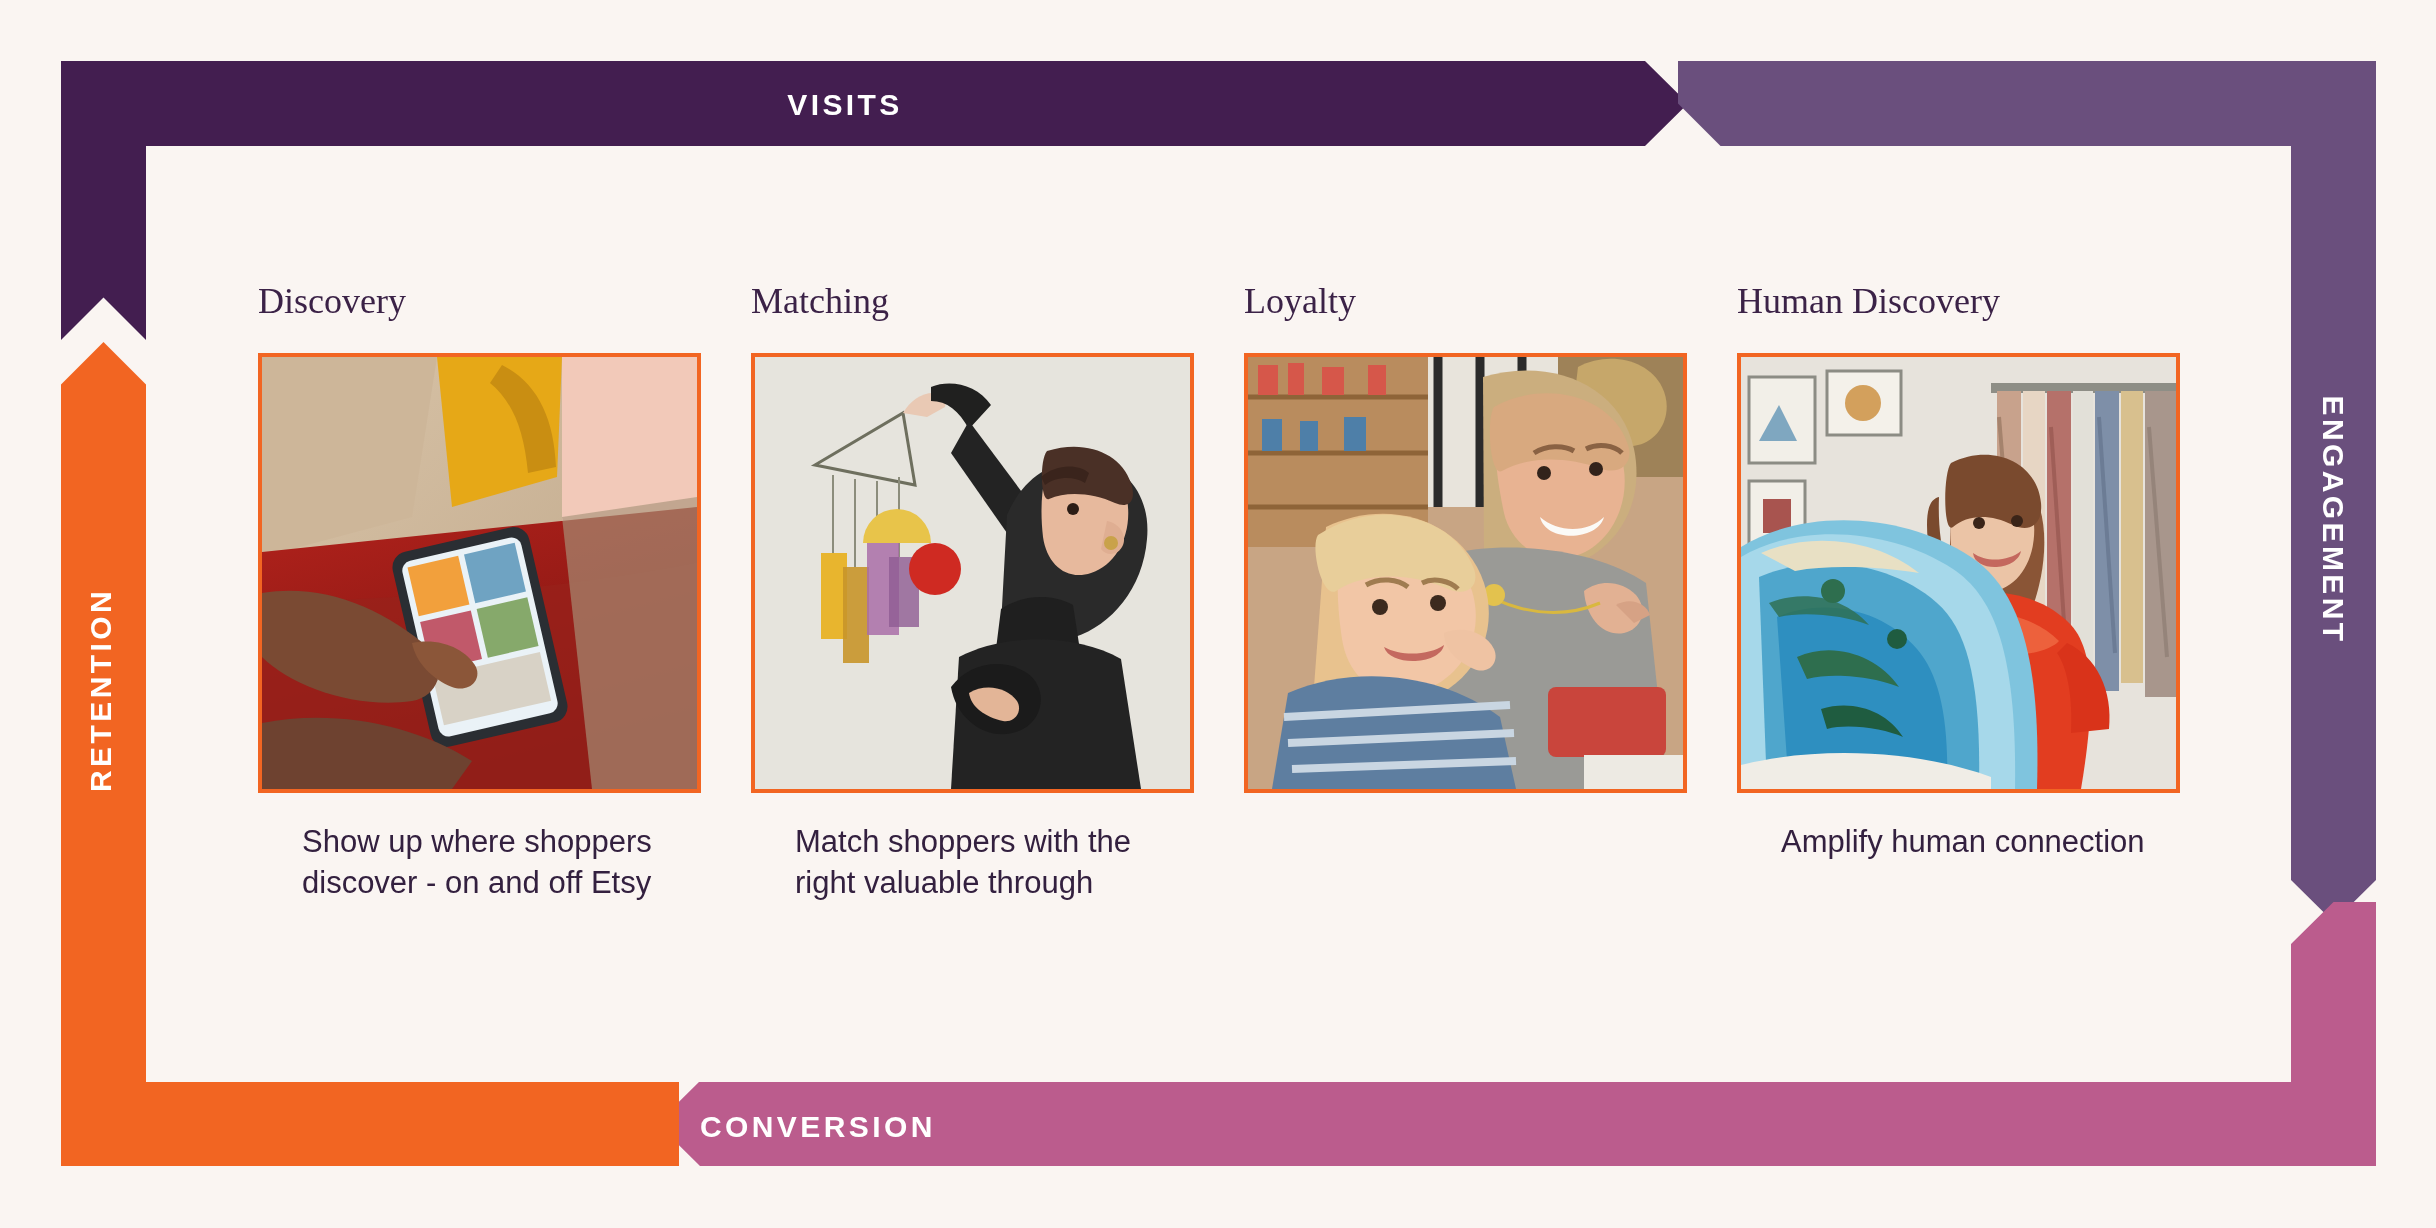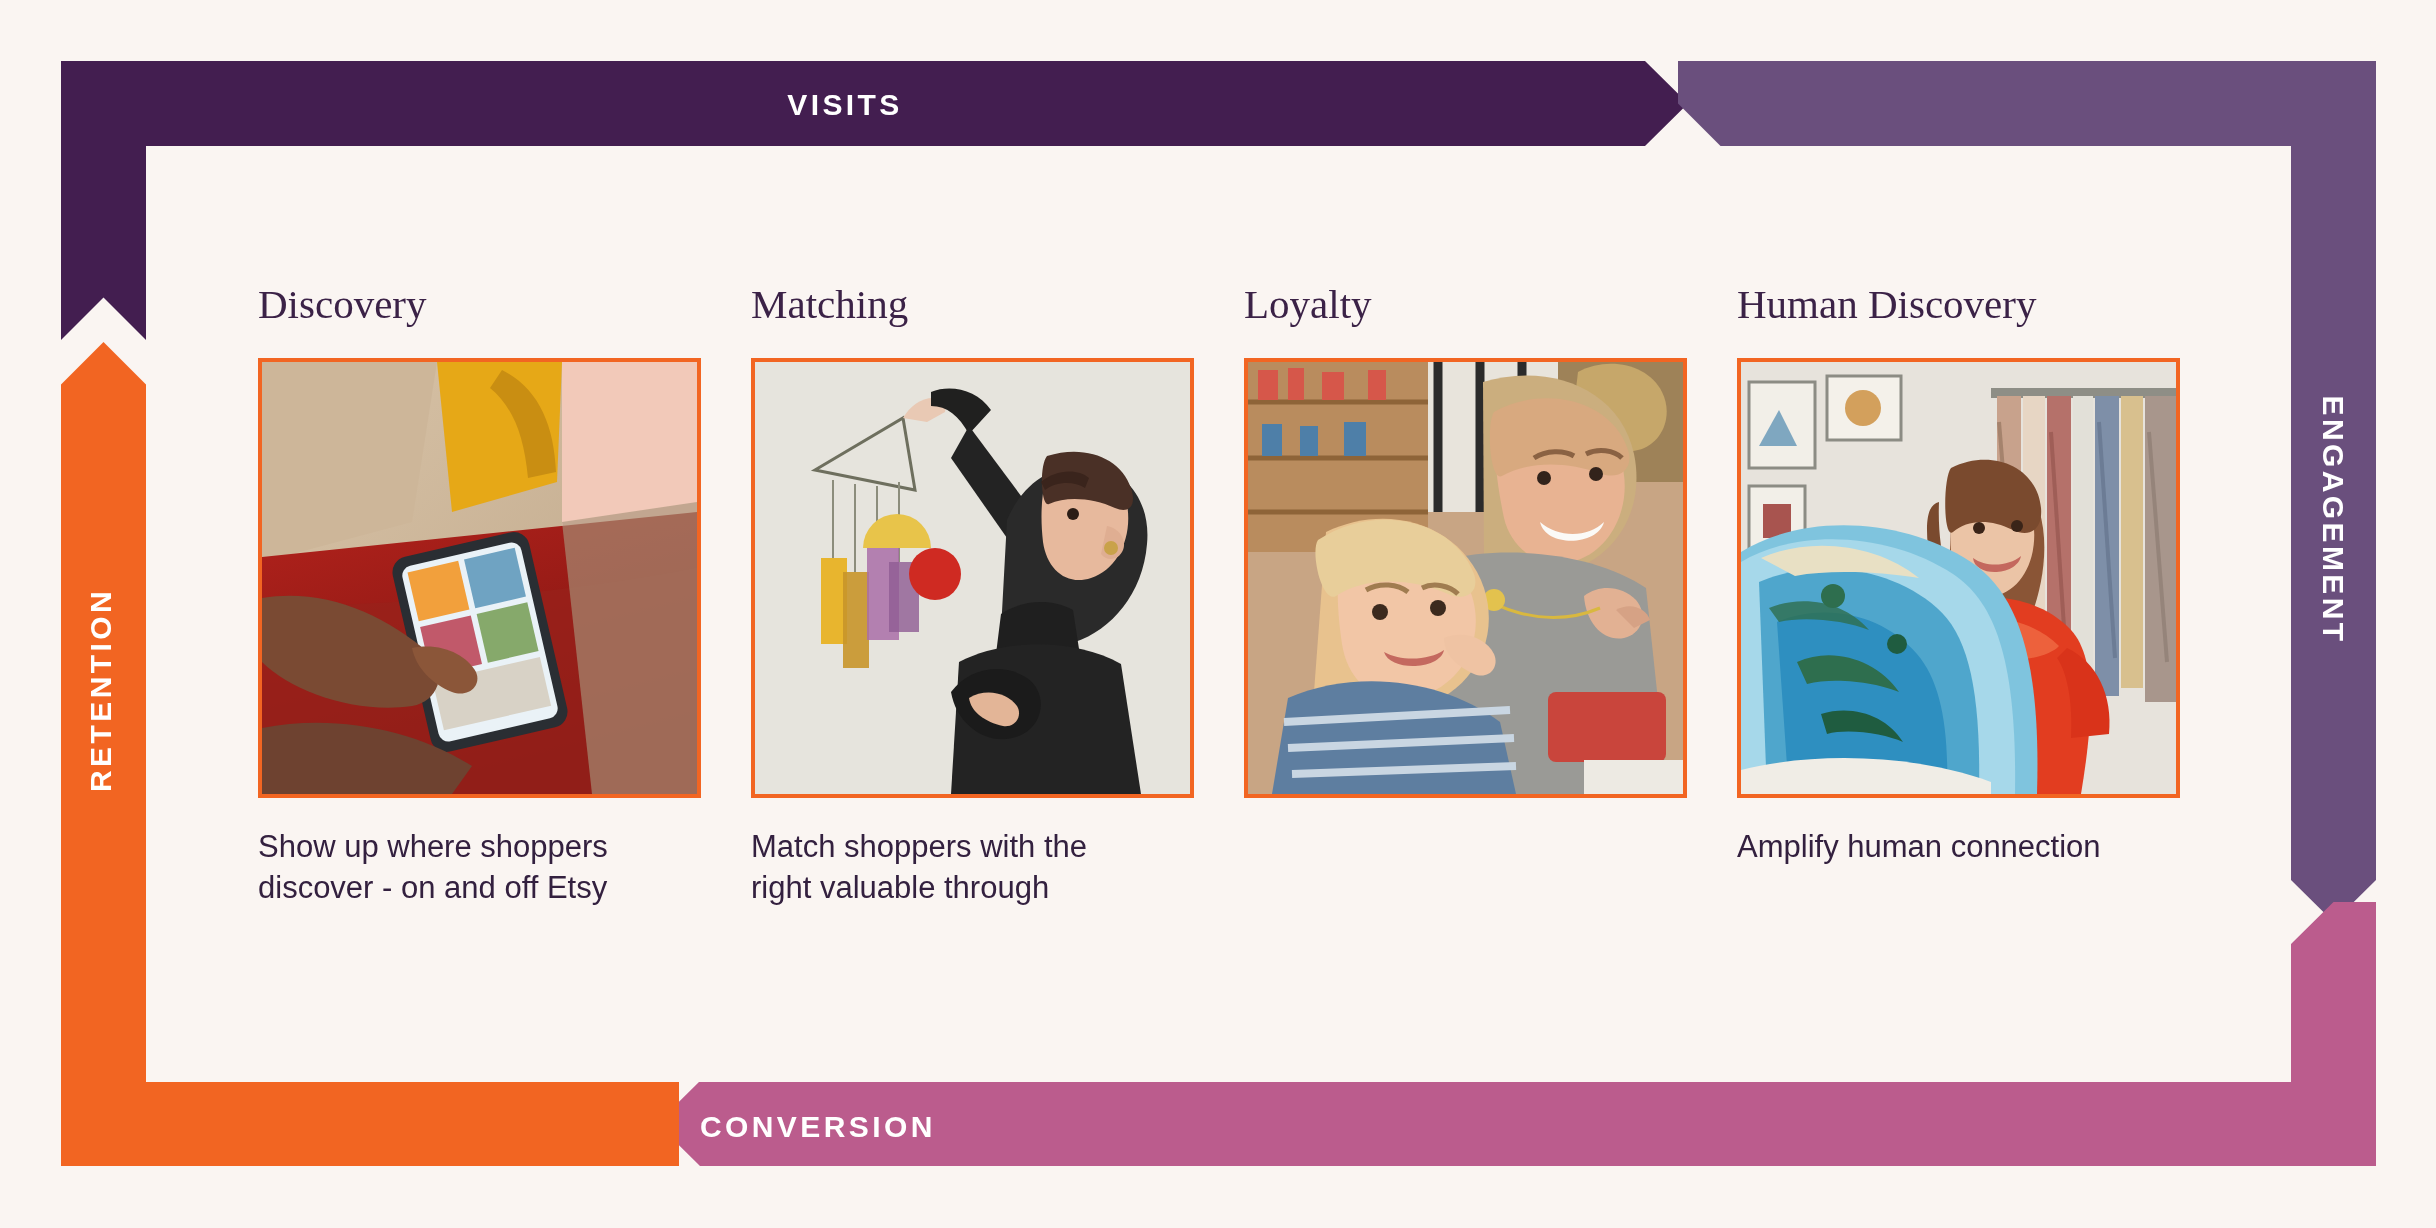--- a/index.html
+++ b/index.html
@@ -87,21 +87,21 @@
     gap: 50px;
   }
   .card {
     width: 443px;
     display: flex;
     flex-direction: column;
     align-items: flex-start;
   }
   .card-title {
     font-family: "Liberation Serif", serif;
-    font-size: 41px;
+    font-size: 36px;
     line-height: 1.1;
     color: #3B2247;
     margin: 0 0 31px 0;
     white-space: nowrap;
   }
   .card-photo {
     width: 435px;
     height: 432px;
     border: 4px solid #F26522;
     box-sizing: content-box;
@@ -115,21 +115,21 @@
     height: 100%;
   }
   .card-desc {
     margin: 28px 0 0 0;
     font-family: "Liberation Sans", sans-serif;
     font-size: 31px;
     line-height: 1.33;
     color: #33203F;
     max-width: 420px;
   }
-  .card-desc span { display: block; }
+  .card-desc span { display: block; margin-left: 44px; }
 </style>
 </head>
 <body>
 
 <div id="stage">
 
   <svg id="cycle-frame" viewBox="0 0 2436 1228">
 
     <path fill="#431E50" d="M 61,61 L 1645,61 L 1688,103.5 L 1645,146 L 146,146 L 146,340 L 103.5,297.5 L 61,340 Z"></path>
 

